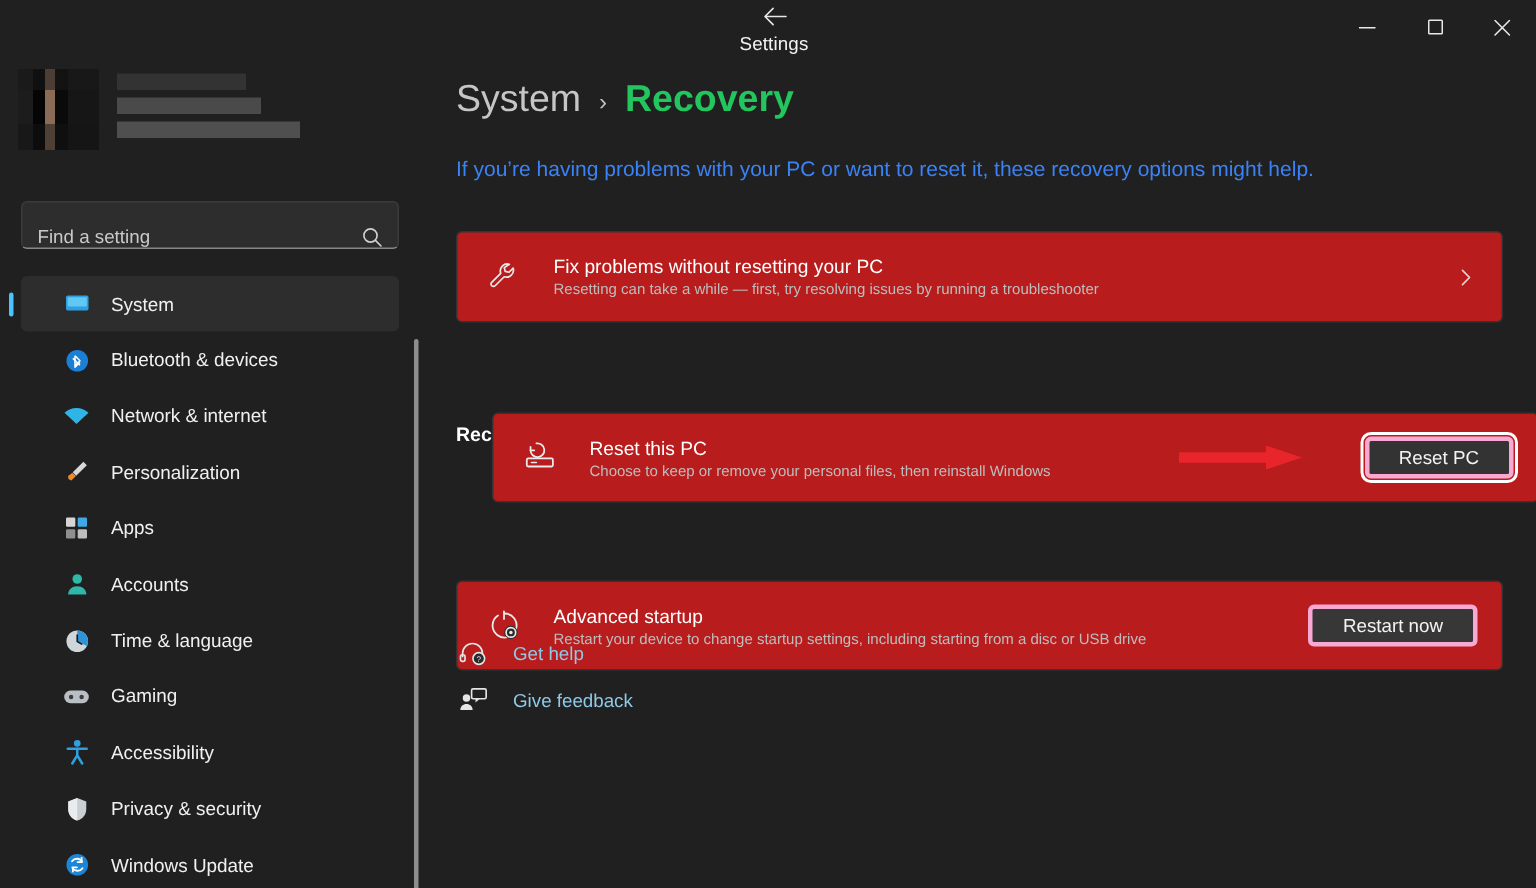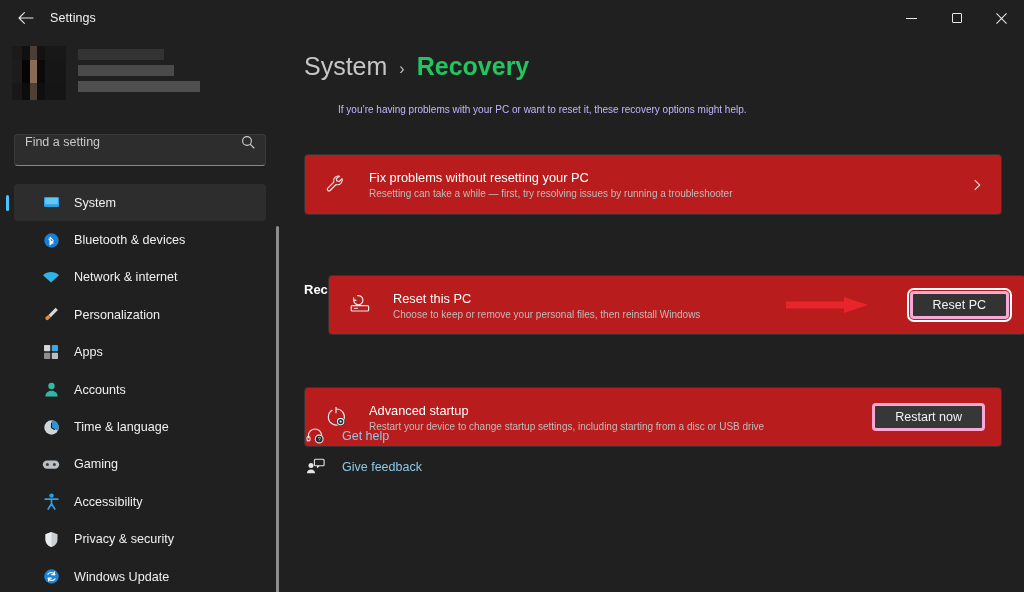--- a/index.html
+++ b/index.html
@@ -13,21 +13,21 @@
     position: relative;
     width: 1024px; height: 592px;
     background: #202020;
     color: #ffffff;
   }
 
   
   .titlebar {
     position: absolute; top: 0; left: 0;
     width: 1024px; height: 36px;
-    display: flex; align-items: center;
+    display: flex; align-items: center; flex-direction: column;
   }
   .back-btn {
     width: 32px; height: 32px;
     margin-left: 10px;
     display: flex; align-items: center; justify-content: center;
     border-radius: 4px;
     color: #e6e6e6;
   }
   .back-btn svg { display: block; }
   .app-title {
@@ -82,21 +82,21 @@
   .redact-bar.b2 { width: 96px; height: 11px; background:#4a4a4a; }
   .redact-bar.b3 { width: 122px; height: 11px; background:#4f4f4f; }
 
   .searchbox {
     position: absolute; left: 14px; top: 98px;
     width: 252px; height: 32px;
     background: #2d2d2d;
     border: 1px solid #3b3b3b;
     border-bottom: 1px solid #888888;
     border-radius: 4px;
-    display: flex; align-items: flex-start;
+    display: flex; align-items: flex-end;
     padding: 0 10px;
   }
   .searchbox input {
     flex: 1; background: transparent; border: none; outline: none;
     color: #cfcfcf; font-size: 12.5px;
     font-family: "Liberation Sans", sans-serif;
   }
   .searchbox input::placeholder { color: #c9c9c9; }
   .search-icon { color: #d0d0d0; display: flex; }
 
@@ -140,21 +140,21 @@
   }
   .breadcrumb {
     position: absolute; left: 8px; top: 16px;
     display: flex; align-items: center;
   }
   .bc-parent { font-size: 25px; color: #c6c6c6; }
   .bc-sep { font-size: 16px; color: #c0c0c0; margin: 0 12px; position: relative; top: 2px; }
   .bc-current { font-size: 25px; color: #22c55e; font-weight: 600; }
   .page-desc {
     position: absolute; left: 8px; top: 68px;
-    font-size: 10px; color: #c4b5fd; margin-left: 34px;
+    font-size: 14px; color: #3b82f6;
   }
 
   .card {
     position: absolute; left: 8px;
     width: 698px;
     background: #b91c1c;
     border: 1px solid #343434;
     border-radius: 4px;
   }
   .card-inner { display: flex; align-items: center; height: 100%; padding: 0 16px; }

